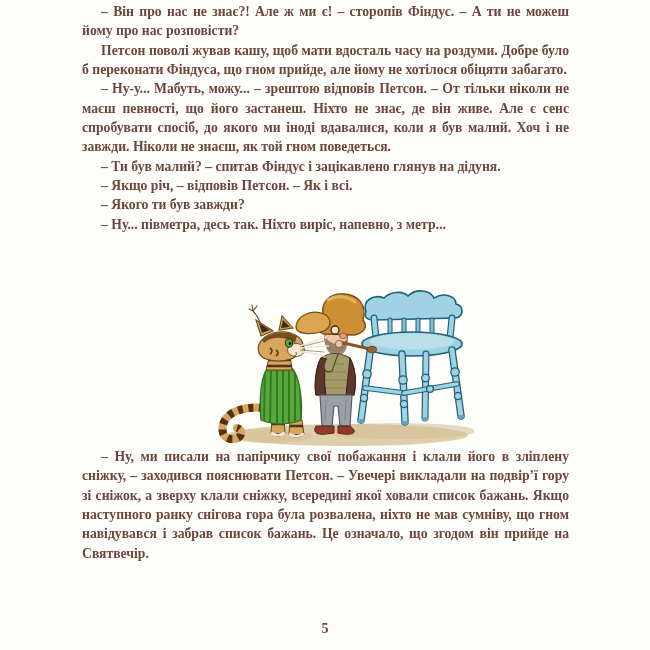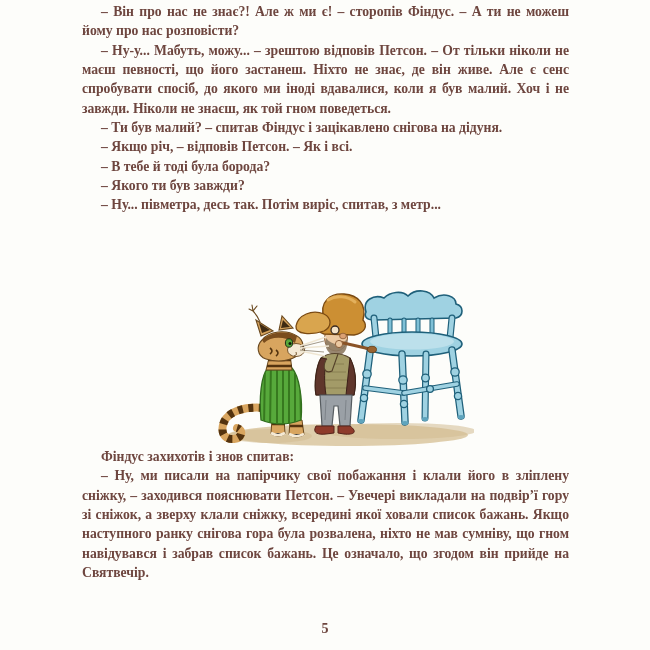--- a/index.html
+++ b/index.html
@@ -25,26 +25,26 @@
     text-align:center; font-size:14px; font-weight:600;
   }
 </style>
 </head>
 <body>
 
 <div class="page">
 
   <div class="text-block" id="block-top">
     <p>– Він про нас не знає?! Але ж ми є! – сторопів Фіндус. – А ти не можеш йому про нас розповісти?</p>
+    <p>Петсон поволі жував кашу, щоб мати вдосталь часу на роздуми. Добре було б переконати Фіндуса, що гном прийде, але йому не хотілося обіцяти забагато.</p>
     <p>– Ну-у... Мабуть, можу... – зрештою відповів Петсон. – От тільки ніколи не маєш певності, що його застанеш. Ніхто не знає, де він живе. Але є сенс спробувати спосіб, до якого ми іноді вдавалися, коли я був малий. Хоч і не завжди. Ніколи не знаєш, як той гном поведеться.</p>
-    <p>– Ти був малий? – спитав Фіндус і зацікавлено снігова на дідуня.</p>
+    <p>– Ти був малий? – спитав Фіндус і зацікавлено глянув на дідуня.</p>
     <p>– Якщо річ, – відповів Петсон. – Як і всі.</p>
-    <p>– В тебе й тоді була борода?</p>
     <p>– Якого ти був завжди?</p>
-    <p>– Ну... півметра, десь так. Потім виріс, спитав, з метр...</p>
+    <p>– Ну... півметра, десь так. Ніхто виріс, напевно, з метр...</p>
   </div>
 
   <div class="illustration-wrap">
     <svg width="276" height="162" viewBox="0 0 276 162" xmlns="http://www.w3.org/2000/svg">
 
       <g>
         <ellipse cx="150" cy="145" rx="120" ry="11" fill="#dcc9a3" opacity="0.9"></ellipse>
         <ellipse cx="200" cy="141" rx="78" ry="8" fill="#d2bc92" opacity="0.55"></ellipse>
         <ellipse cx="72" cy="146" rx="42" ry="7" fill="#d2bc92" opacity="0.55"></ellipse>
       </g>
@@ -193,19 +193,18 @@
           <path d="M72,58 Q76,61 72,64 M78,60 Q82,63 78,66" stroke="#53330f" stroke-width="1.6" fill="none"></path>
 
           <path d="M102,56 L128,47 M103,58 L131,56 M102,61 L127,66" stroke="#efe6d2" stroke-width="1.4"></path>
           <path d="M102,57 L126,51 M102,60 L126,62" stroke="#5a4a30" stroke-width="0.7" opacity="0.8"></path>
         </g>
       </g>
     </svg>
   </div>
 
   <div class="text-block" id="block-bottom">
-    <p>Фіндус захихотів і знов спитав:</p>
     <p>– Ну, ми писали на папірчику свої побажання і клали його в зліплену сніжку, – заходився пояснювати Петсон. – Увечері викладали на подвір’ї гору зі сніжок, а зверху клали сніжку, всередині якої ховали список бажань. Якщо наступного ранку снігова гора була розвалена, ніхто не мав сумніву, що гном навідувався і забрав список бажань. Це означало, що згодом він прийде на Святвечір.</p>
   </div>
 
   <div class="page-number">5</div>
 
 </div>
 
 </body></html>

